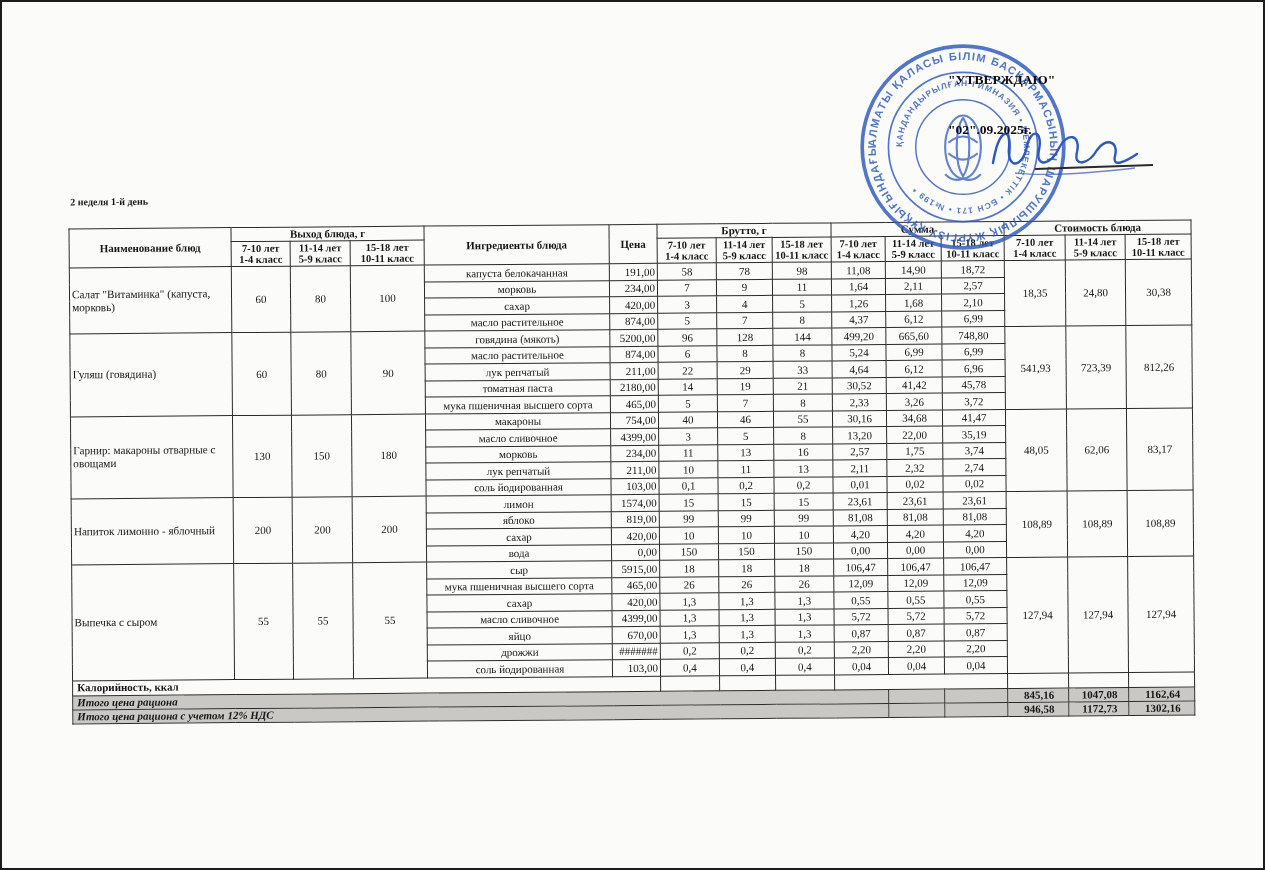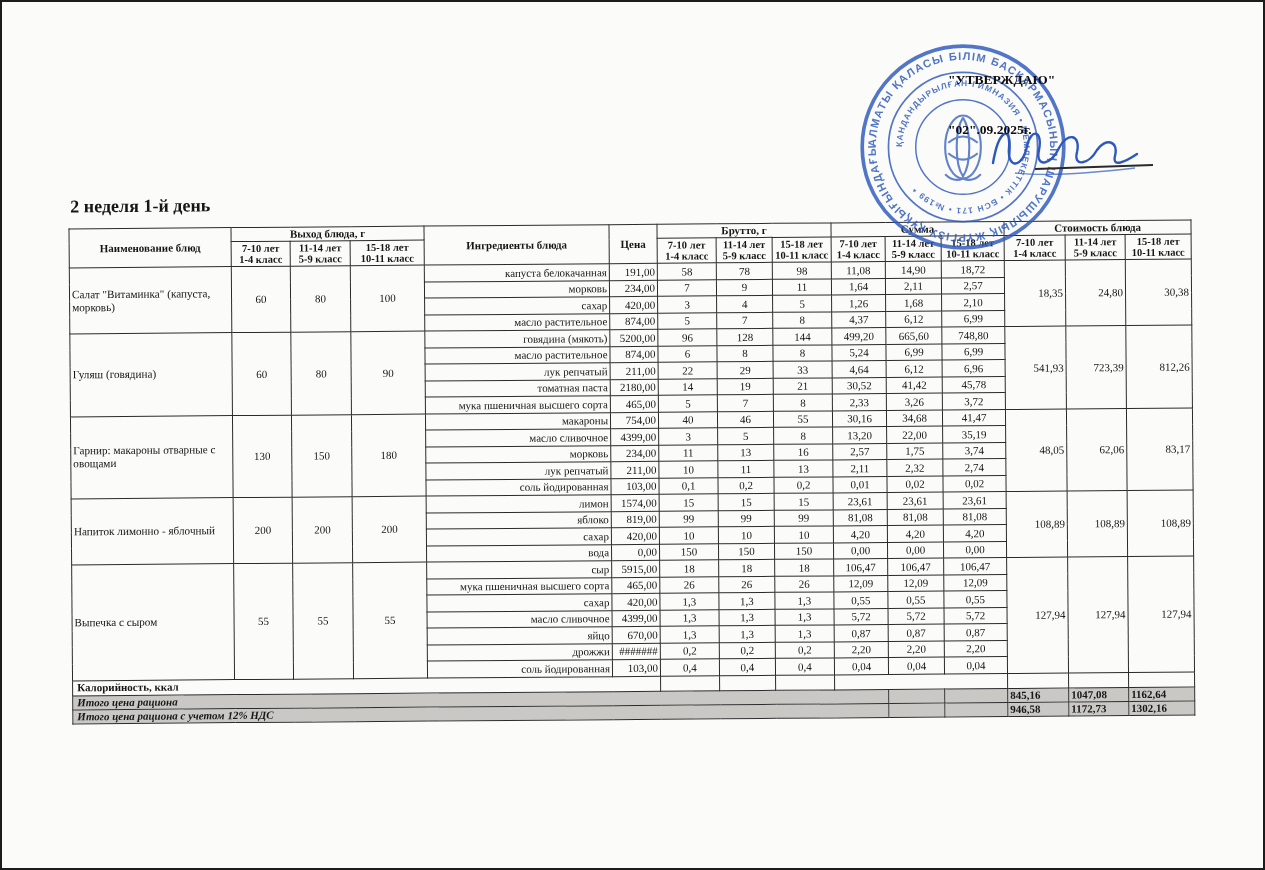--- a/index.html
+++ b/index.html
@@ -3,48 +3,48 @@
 <meta charset="utf-8">
 <style>
   html,body{margin:0;padding:0;}
   body{
     width:1265px;height:870px;position:relative;overflow:hidden;
     background:#fbfbf9;font-family:"Liberation Serif", serif;color:#161616;
   }
   .page-frame{position:absolute;inset:0;border:2px solid #1c1c1c;pointer-events:none;z-index:50;}
   .scan{position:absolute;left:0;top:0;width:1265px;height:870px;
     transform:rotate(-0.45deg);transform-origin:120px 420px;}
-  .week-title{position:absolute;left:72px;top:196px;font-size:18px;font-weight:bold;}
+  .week-title{position:absolute;left:72px;top:196px;font-size:10px;font-weight:bold;}
   
   table.menu{
     position:absolute;left:70px;top:228px;width:1122px;
     border-collapse:collapse;table-layout:fixed;
     font-size:11px;line-height:1.1;
   }
   table.menu th,table.menu td{
     border:1px solid #2b2b2b;padding:0 2px;overflow:hidden;
     vertical-align:middle;background-clip:padding-box;
   }
   table.menu{border:1.5px solid #1e1e1e;}
   thead th{font-weight:bold;text-align:center;}
   tr.h1 th{height:13px;font-size:11px;}
   tr.h2 th{height:24px;font-size:10.5px;line-height:11.5px;}
   .sub b{display:block;font-weight:bold;}
   tbody.rows td{height:15.5px;}
   td.dish{vertical-align:top;text-align:left;font-size:11.2px;padding:1px 3px;line-height:13px;}
   td.yield{vertical-align:top;text-align:center;padding-top:2px;border-radius:8px;}
-  td.cost{vertical-align:top;text-align:right;padding-top:2px;}
-  td.ing{text-align:right;padding-left:4px;}
+  td.cost{vertical-align:top;text-align:center;padding-top:2px;}
+  td.ing{text-align:center;padding-left:4px;}
   td.price{text-align:right;padding-right:3px;font-family:Liberation Serif, serif;}
   td.c{text-align:center;}
   tr.cal td{height:14px;font-weight:bold;}
   tr.cal td.lbl{padding-left:4px;text-align:left;}
   tr.tot td{height:13px;background:#c9c8c4;font-weight:bold;}
   tr.tot td.lbl{font-style:italic;text-align:left;padding-left:4px;}
-  tr.tot td.val{text-align:left;padding-right:0;}
+  tr.tot td.val{text-align:center;padding-right:0;}
   
   .stamp{position:absolute;left:858px;top:42px;width:210px;height:210px;opacity:.82;z-index:10;}
   .approval{position:absolute;left:948px;top:70px;width:290px;z-index:12;
     font-weight:bold;font-size:13.5px;line-height:20px;color:#0d0d12;}
   .approval .date{margin-top:30px;}
   .sig{position:absolute;left:985px;top:118px;width:160px;height:60px;z-index:11;}
   .sig-line{position:absolute;left:1035px;top:166px;width:118px;height:0;
     border-top:2px solid #2a2a2a;transform:rotate(-2deg);z-index:11;}
 </style>
 </head>

